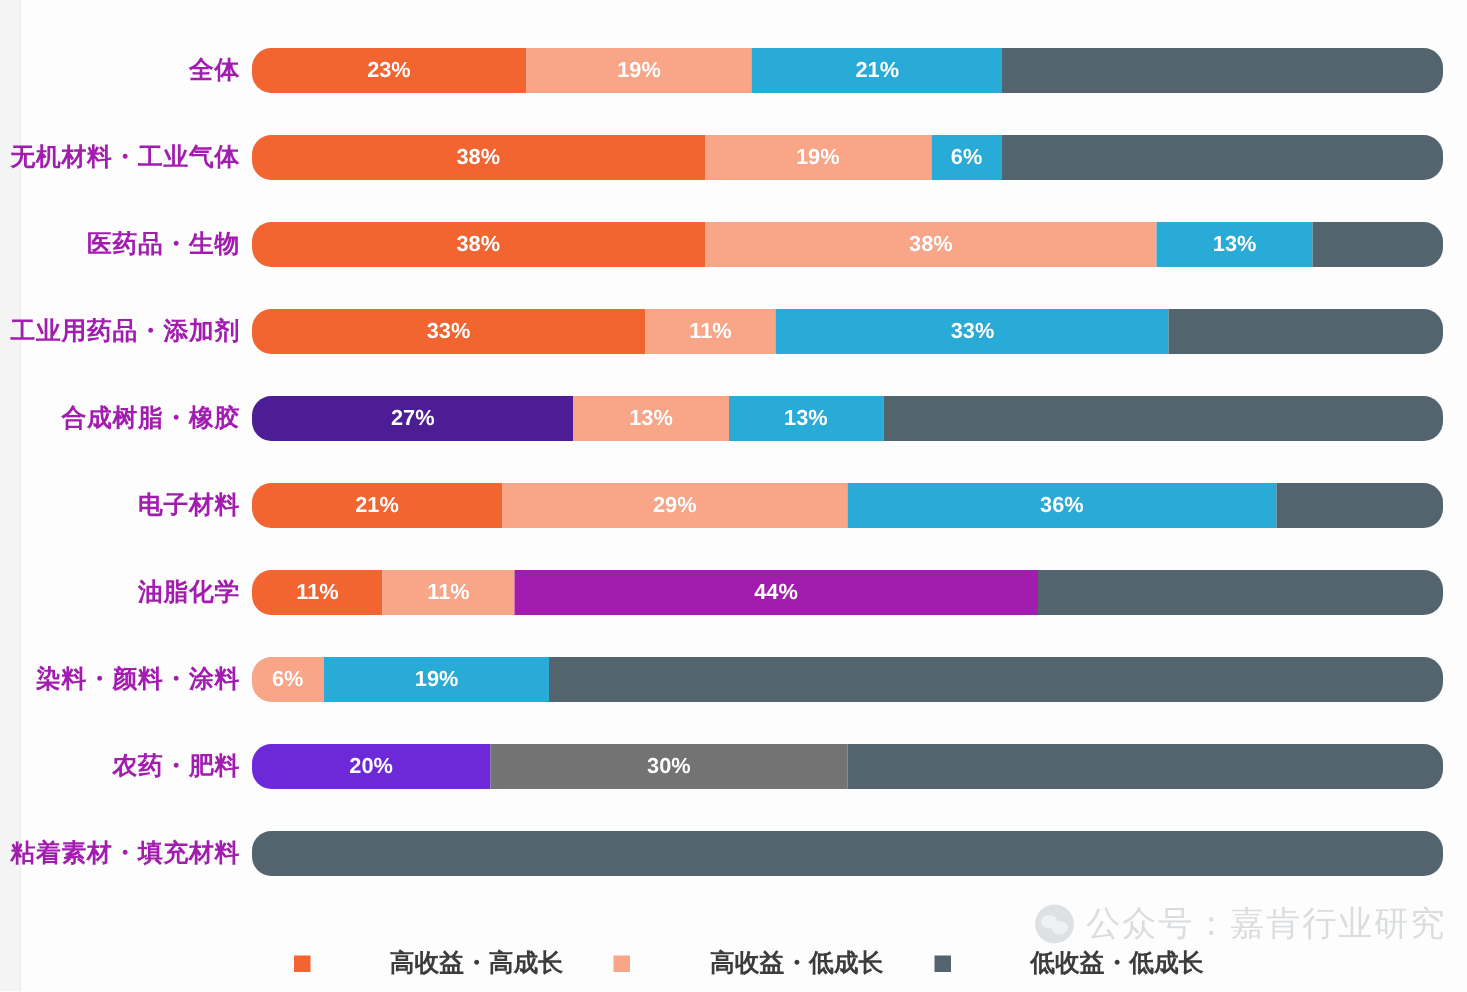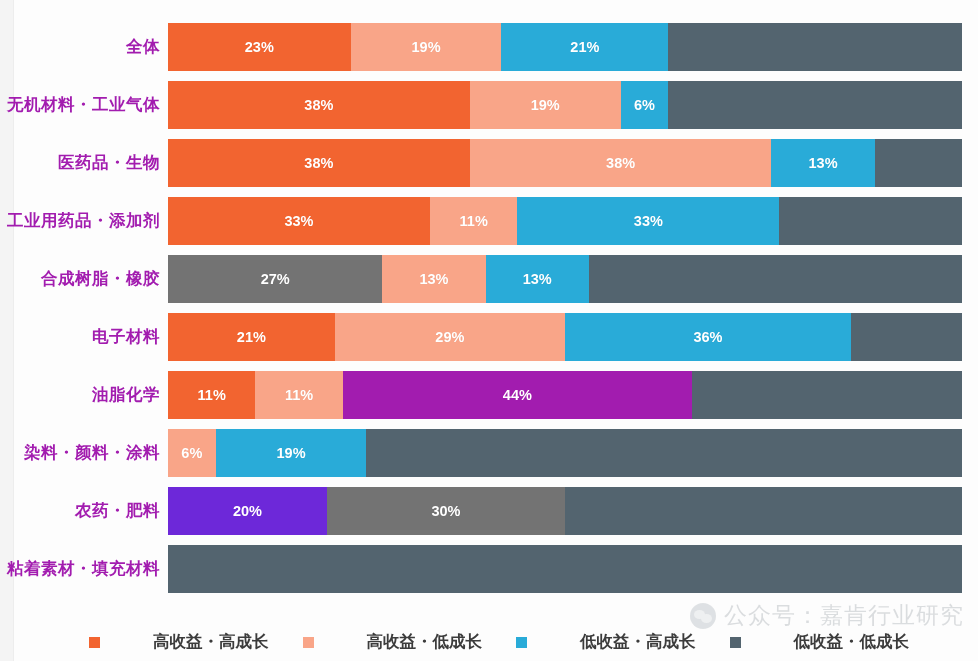--- a/index.html
+++ b/index.html
@@ -53,23 +53,24 @@
     color: #a21caf;
     letter-spacing: 0.5px;
     white-space: nowrap;
     font-family: "DejaVu Sans", "Liberation Sans", sans-serif;
     font-weight: 600;
   }
   .bar-track {
     position: relative;
     flex: 0 0 794px;
     width: 794px;
-    height: 48px;
+    height: 30px;
     display: flex;
     overflow: hidden;
+    border-radius: 13px;
   }
   .seg {
     height: 100%;
     display: flex;
     align-items: center;
     justify-content: center;
     box-sizing: border-box;
     overflow: hidden;
   }
   .seg-label {
@@ -215,21 +216,21 @@
           </div>
           <div class="seg seg-lh" style="width: 33%; background: rgb(41, 171, 216);">
             <span class="seg-label">33%</span>
           </div>
           <div class="seg seg-ll" style="width: 23%; background: rgb(83, 100, 111);"></div>
         </div>
       </div>
       <div class="bar-row">
         <div class="row-label">合成树脂・橡胶</div>
         <div class="bar-track">
-          <div class="seg seg-hr" style="width: 27%; background: #737373;">
+          <div class="seg seg-hr" style="width: 27%; background: #4c1d95;">
             <span class="seg-label">27%</span>
           </div>
           <div class="seg seg-hl" style="width: 13%; background: rgb(249, 165, 136);">
             <span class="seg-label">13%</span>
           </div>
           <div class="seg seg-lh" style="width: 13%; background: rgb(41, 171, 216);">
             <span class="seg-label">13%</span>
           </div>
           <div class="seg seg-ll" style="width: 47%; background: rgb(83, 100, 111);"></div>
         </div>
@@ -299,24 +300,20 @@
   <div class="legend" id="legend">
       <div class="legend-item">
         <span class="legend-swatch" style="background: rgb(242, 100, 48);"></span>
         <span class="legend-text">高收益・高成长</span>
       </div>
       <div class="legend-item">
         <span class="legend-swatch" style="background: rgb(249, 165, 136);"></span>
         <span class="legend-text">高收益・低成长</span>
       </div>
       <div class="legend-item">
-        <span class="legend-swatch" style="background: rgb(41, 171, 216);"></span>
-        <span class="legend-text">低收益・高成长</span>
-      </div>
-      <div class="legend-item">
         <span class="legend-swatch" style="background: rgb(83, 100, 111);"></span>
         <span class="legend-text">低收益・低成长</span>
       </div>
     </div>
 
   <div class="watermark">
     <span class="wm-logo"></span>
     <span class="wm-text">公众号：嘉肯行业研究</span>
   </div>
 

